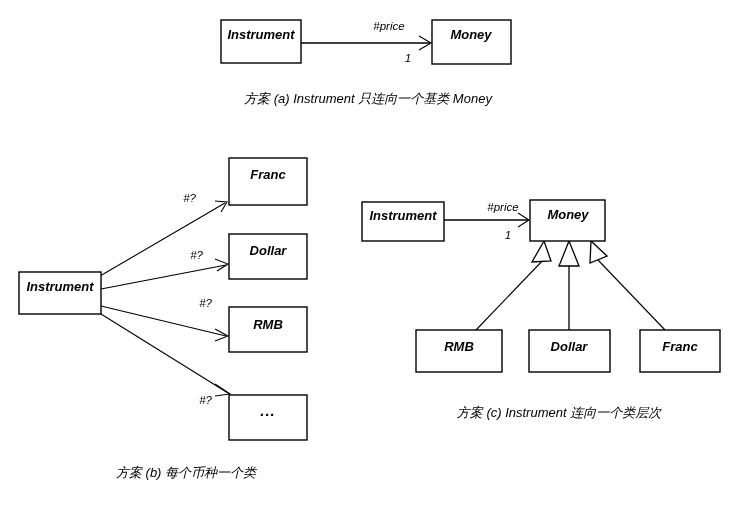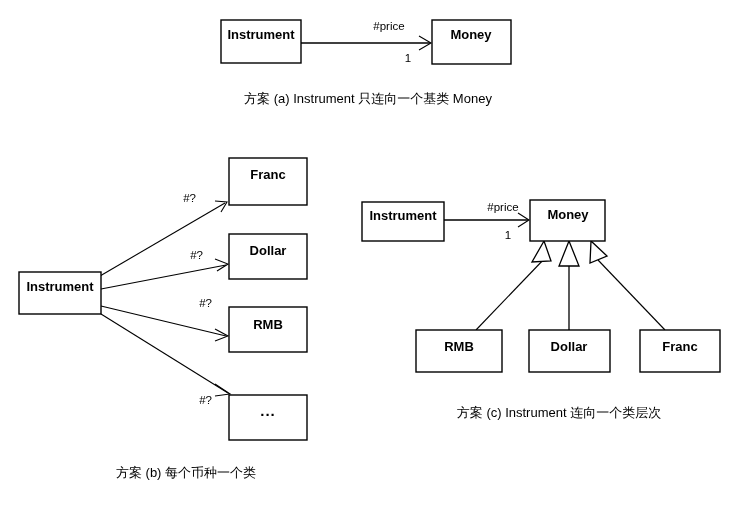--- a/index.html
+++ b/index.html
@@ -14,20 +14,21 @@
     font-family: "Liberation Sans", "DejaVu Sans", sans-serif;
     color: #000000;
     overflow: hidden;
   }
   #figure-root {
     position: absolute;
     left: 0;
     top: 0;
     width: 739px;
     height: 512px;
+    font-style: italic;
   }
   svg { display: block; }
   .uml-box {
     fill: #ffffff;
     stroke: #000000;
     stroke-width: 1.4;
   }
   .uml-box-label {
     font-family: "Liberation Sans", "DejaVu Sans", sans-serif;
     font-size: 13px;

